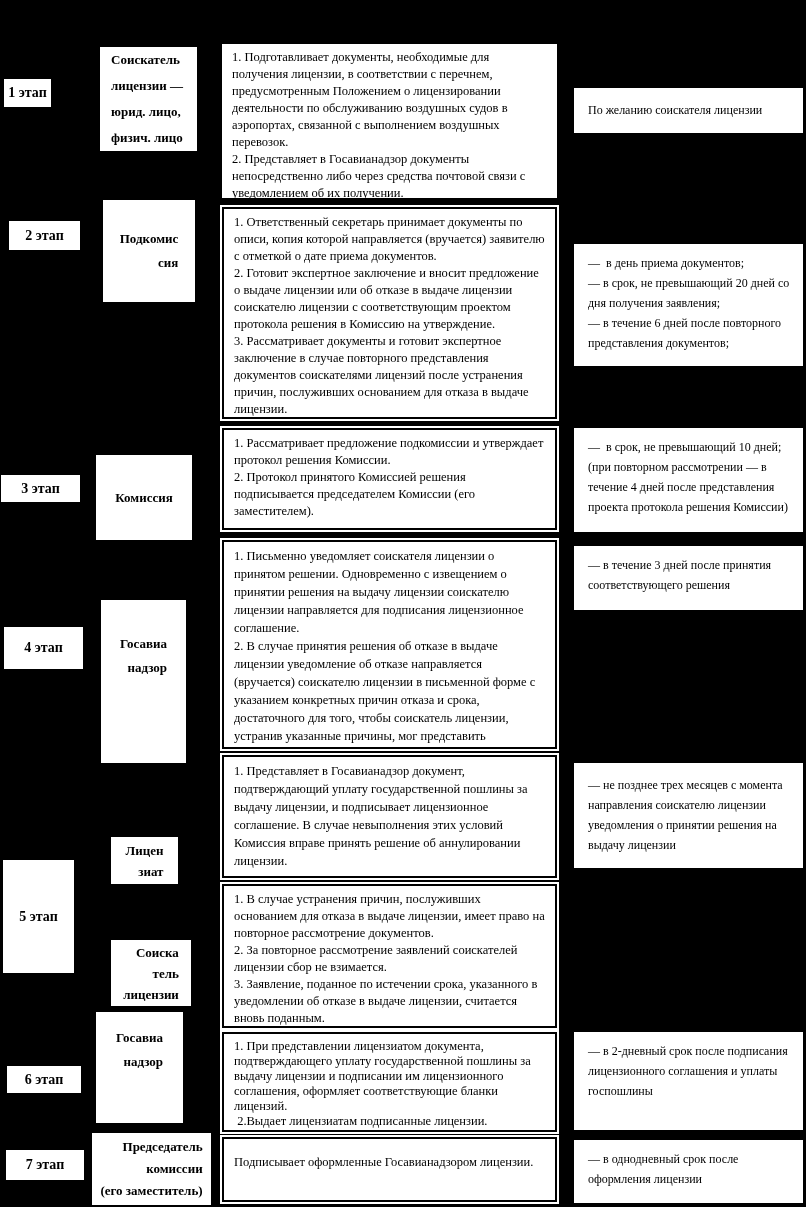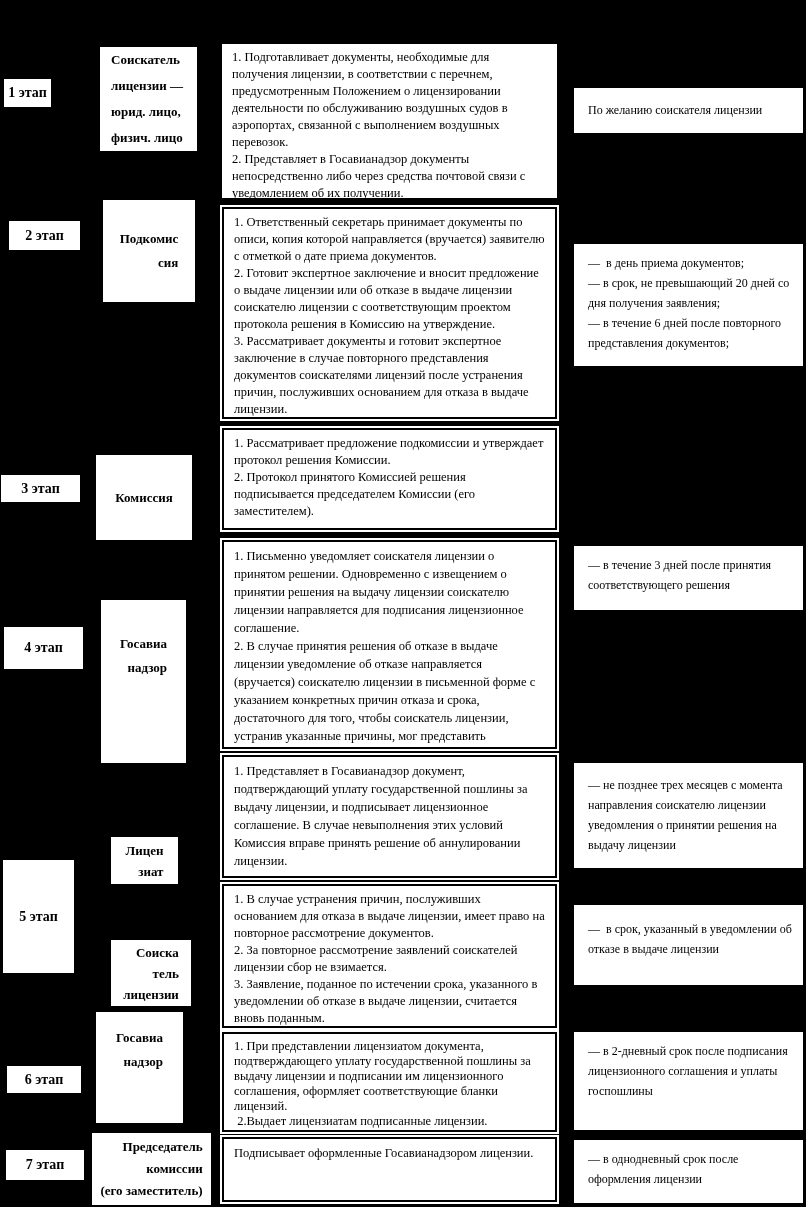--- a/index.html
+++ b/index.html
@@ -49,21 +49,21 @@
   .p-a7{left:96px;top:1012px;width:87px;height:111px;align-items:flex-start;padding-top:14px;line-height:24px}
   .p-a8{left:92px;top:1133px;width:119px;height:72px;line-height:22px}
 
   .p-c1{top:44px;height:154px}
   .p-c2{top:207px;height:212px}
   .p-c3{top:428px;height:102px}
   .p-c4{top:540px;height:209px}
   .p-c5{top:755px;height:123px}
   .p-c6{top:884px;height:144px}
   .p-c7{top:1032px;height:100px}
-  .p-c8{top:1137px;height:65px;padding-top:6px}
+  .p-c8{top:1137px;height:65px;padding-top:15px}
 
   .p-t1{top:88px;height:45px;padding-top:12px}
   .p-t2{top:244px;height:122px}
   .p-t3{top:428px;height:104px}
   .p-t4{top:546px;height:64px}
   .p-t5{top:763px;height:105px;padding-top:12px}
   .p-t6{top:905px;height:80px;padding-top:14px}
   .p-t7{top:1032px;height:98px}
   .p-t8{top:1140px;height:63px}
 </style>
@@ -88,20 +88,21 @@
 2. Готовит экспертное заключение и вносит предложение о выдаче лицензии или об отказе в выдаче лицензии соискателю лицензии с соответствующим проектом протокола решения в Комиссию на утверждение.
 3. Рассматривает документы и готовит экспертное заключение в случае повторного представления документов соискателями лицензий после устранения причин, послуживших основанием для отказа в выдаче лицензии.</div>
   <div class="box timing p-t2">—  в день приема документов;
 — в срок, не превышающий 20 дней со дня получения заявления;
 — в течение 6 дней после повторного представления документов;</div>
 
   <div class="box stage p-s3">3 этап</div>
   <div class="box actor p-a3">Комиссия</div>
   <div class="box action bordered p-c3">1. Рассматривает предложение подкомиссии и утверждает протокол решения Комиссии.
 2. Протокол принятого Комиссией решения подписывается председателем Комиссии (его заместителем).</div>
+  <div class="box timing p-t3">—  в срок, не превышающий 10 дней; (при повторном рассмотрении — в течение 4 дней после представления проекта протокола решения Комиссии)</div>
 
   <div class="box stage p-s4">4 этап</div>
   <div class="box actor p-a4">Госавиа
 надзор</div>
   <div class="box action bordered lh18 p-c4">1. Письменно уведомляет соискателя лицензии о принятом решении. Одновременно с извещением о принятии решения на выдачу лицензии соискателю лицензии направляется для подписания лицензионное соглашение.
 2. В случае принятия решения об отказе в выдаче лицензии уведомление об отказе направляется (вручается) соискателю лицензии в письменной форме с указанием конкретных причин отказа и срока, достаточного для того, чтобы соискатель лицензии, устранив указанные причины, мог представить документы для повторного рассмотрения.
 3. Вносит соответствующую запись в реестр.</div>
   <div class="box timing p-t4">— в течение 3 дней после принятия соответствующего решения</div>
 
   <div class="box stage p-s5">5 этап</div>
@@ -109,21 +110,20 @@
 зиат</div>
   <div class="box action bordered lh18 p-c5">1. Представляет в Госавианадзор документ, подтверждающий уплату государственной пошлины за выдачу лицензии, и подписывает лицензионное соглашение. В случае невыполнения этих условий Комиссия вправе принять решение об аннулировании лицензии.</div>
   <div class="box timing p-t5">— не позднее трех месяцев с момента направления соискателю лицензии уведомления о принятии решения на выдачу лицензии</div>
 
   <div class="box actor p-a6">Соиска
 тель
 лицензии</div>
   <div class="box action bordered p-c6">1. В случае устранения причин, послуживших основанием для отказа в выдаче лицензии, имеет право на повторное рассмотрение документов.
 2. За повторное рассмотрение заявлений соискателей лицензии сбор не взимается.
 3. Заявление, поданное по истечении срока, указанного в уведомлении об отказе в выдаче лицензии, считается вновь поданным.</div>
-  <div class="box timing p-t6">—  в срок, указанный в уведомлении об отказе в выдаче лицензии</div>
 
   <div class="box stage p-s6">6 этап</div>
   <div class="box actor p-a7">Госавиа
 надзор</div>
   <div class="box action bordered lh15 p-c7">1. При представлении лицензиатом документа, подтверждающего уплату государственной пошлины за выдачу лицензии и подписании им лицензионного соглашения, оформляет соответствующие бланки лицензий.
  2.Выдает лицензиатам подписанные лицензии.</div>
   <div class="box timing p-t7">— в 2-дневный срок после подписания лицензионного соглашения и уплаты госпошлины</div>
 
   <div class="box stage p-s7">7 этап</div>
   <div class="box actor p-a8">Председатель

